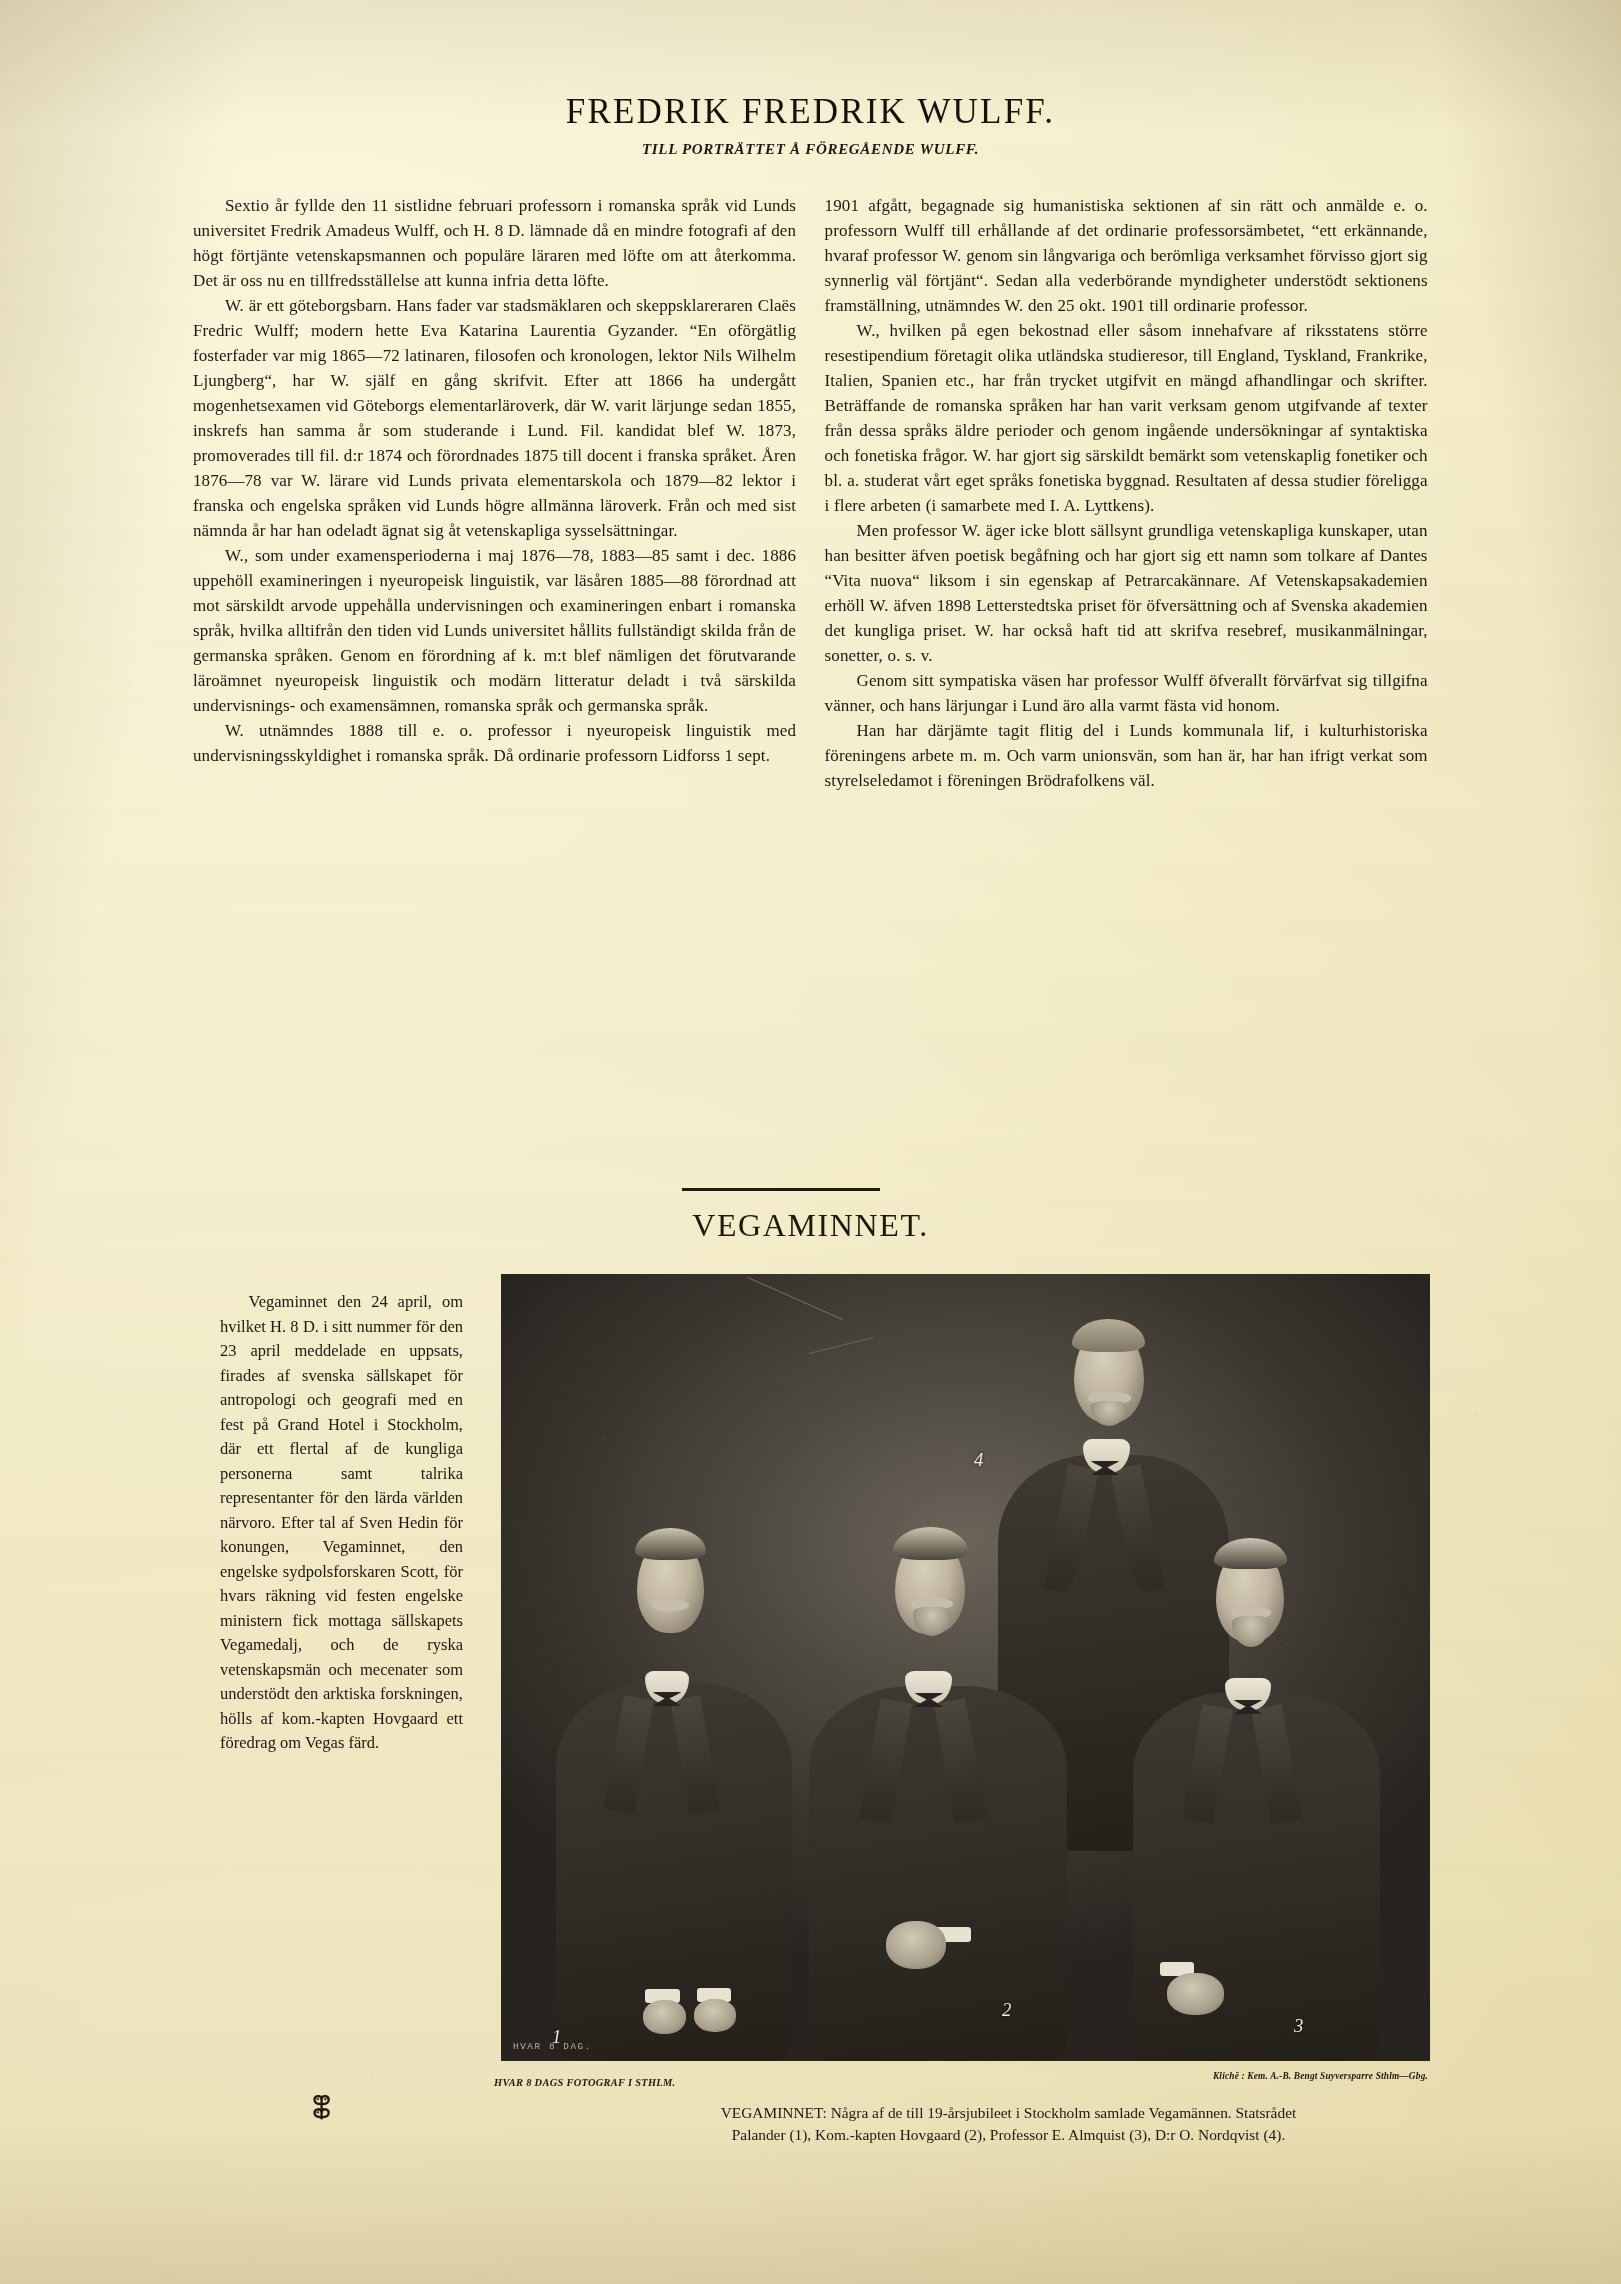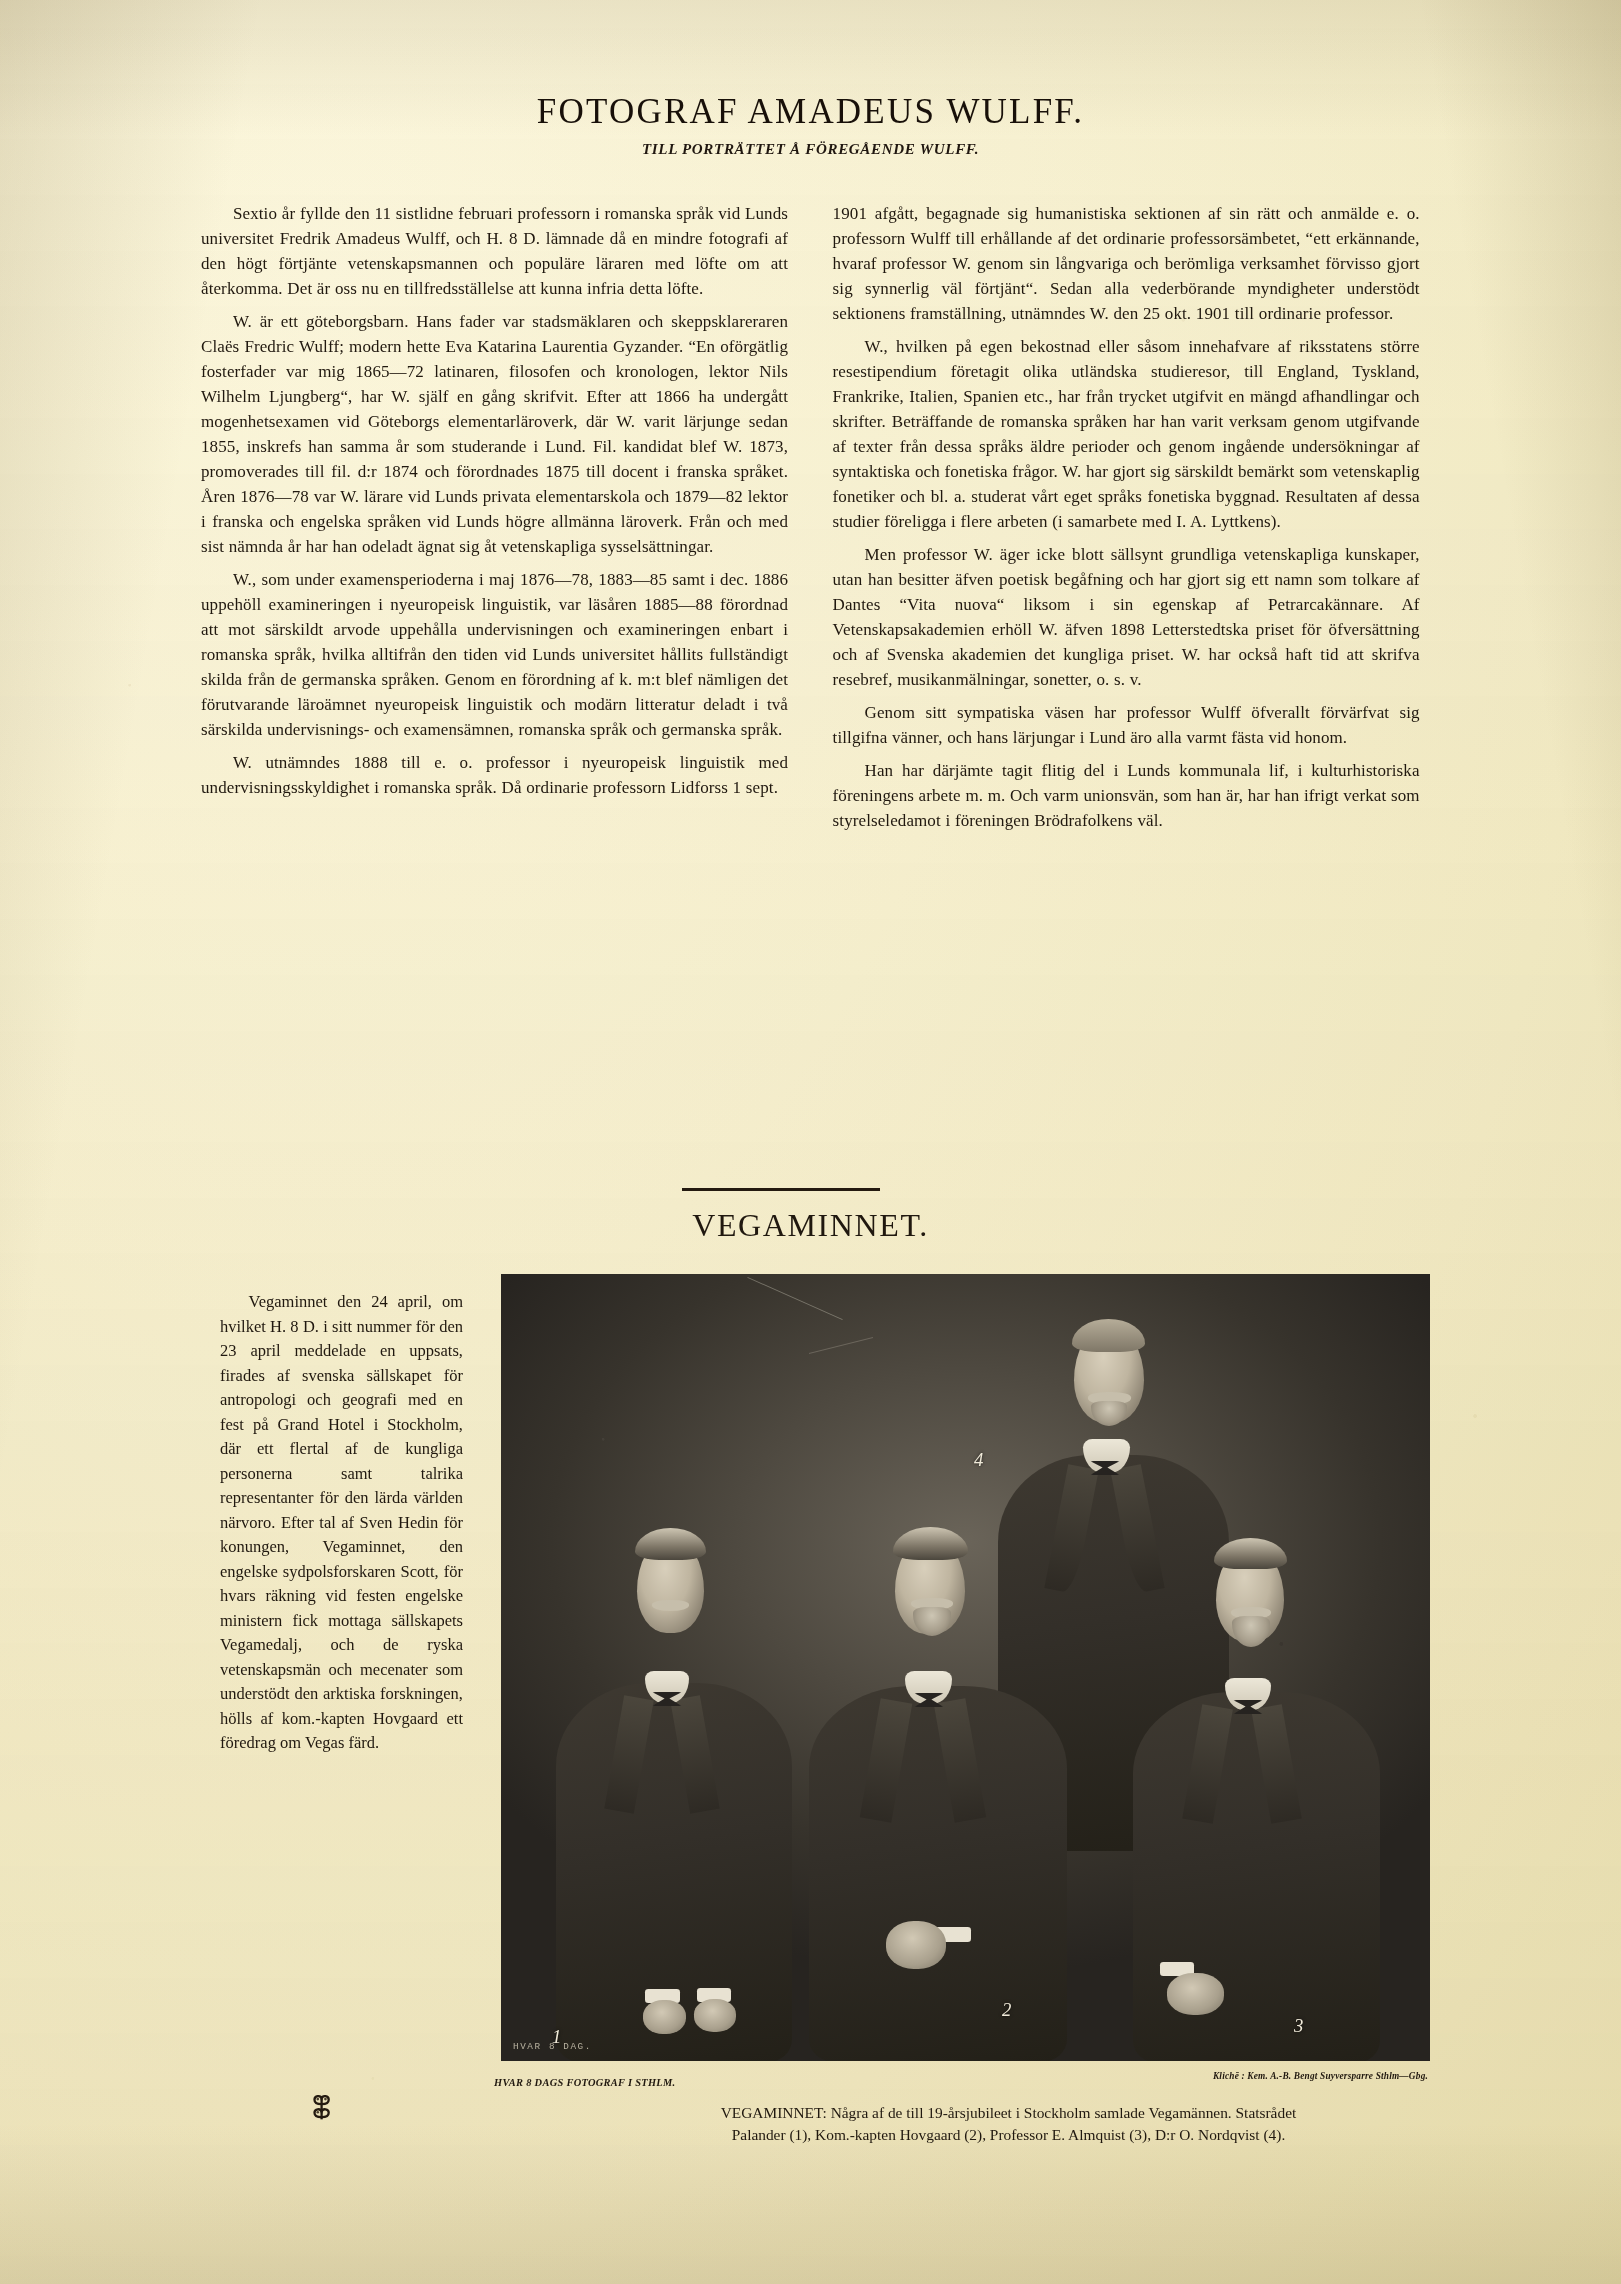--- a/index.html
+++ b/index.html
@@ -80,21 +80,21 @@
     left: 193px;
     top: 193px;
     width: 1235px;
     display: flex;
     gap: 28.6px;
   }
   .col {
     width: 603px;
   }
   .col p {
-    margin: 8px;
+    margin: 0;
     text-indent: 32px;
     text-align: justify;
     font-size: 17px;
     line-height: 25px;
     letter-spacing: 0.1px;
     word-spacing: 0.3px;
     hyphens: none;
   }
   .col p.cont { text-indent: 0; }
 
@@ -290,21 +290,21 @@
     width: 41px;
     height: 35px;
   }
 </style>
 </head>
 <body>
 
 <div class="page">
   <div class="content">
 
-    <h1 class="article-title">FOTOGRAF AMADEUS WULFF.</h1>
+    <h1 class="article-title">FREDRIK FREDRIK WULFF.</h1>
     <div class="article-subtitle">TILL PORTRÄTTET Å FÖREGÅENDE WULFF.</div>
 
     <div class="cols">
 
       <div class="col">
         <p>Sextio år fyllde den 11 sistlidne februari professorn i romanska språk vid Lunds universitet Fredrik Amadeus Wulff, och H. 8 D. lämnade då en mindre fotografi af den högt förtjänte vetenskapsmannen och populäre läraren med löfte om att återkomma. Det är oss nu en tillfredsställelse att kunna infria detta löfte.</p>
         <p>W. är ett göteborgsbarn. Hans fader var stadsmäklaren och skeppsklareraren Claës Fredric Wulff; modern hette Eva Katarina Laurentia Gyzander. “En oförgätlig fosterfader var mig 1865—72 latinaren, filosofen och kronologen, lektor Nils Wilhelm Ljungberg“, har W. själf en gång skrifvit. Efter att 1866 ha undergått mogenhetsexamen vid Göteborgs elementarläroverk, där W. varit lärjunge sedan 1855, inskrefs han samma år som studerande i Lund. Fil. kandidat blef W. 1873, promoverades till fil. d:r 1874 och förordnades 1875 till docent i franska språket. Åren 1876—78 var W. lärare vid Lunds privata elementarskola och 1879—82 lektor i franska och engelska språken vid Lunds högre allmänna läroverk. Från och med sist nämnda år har han odeladt ägnat sig åt vetenskapliga sysselsättningar.</p>
         <p>W., som under examensperioderna i maj 1876—78, 1883—85 samt i dec. 1886 uppehöll examineringen i nyeuropeisk linguistik, var läsåren 1885—88 förordnad att mot särskildt arvode uppehålla undervisningen och examineringen enbart i romanska språk, hvilka alltifrån den tiden vid Lunds universitet hållits fullständigt skilda från de germanska språken. Genom en förordning af k. m:t blef nämligen det förutvarande läroämnet nyeuropeisk linguistik och modärn litteratur deladt i två särskilda undervisnings- och examensämnen, romanska språk och germanska språk.</p>
         <p>W. utnämndes 1888 till e. o. professor i nyeuropeisk linguistik med undervisningsskyldighet i romanska språk. Då ordinarie professorn Lidforss 1 sept.</p>
       </div>

